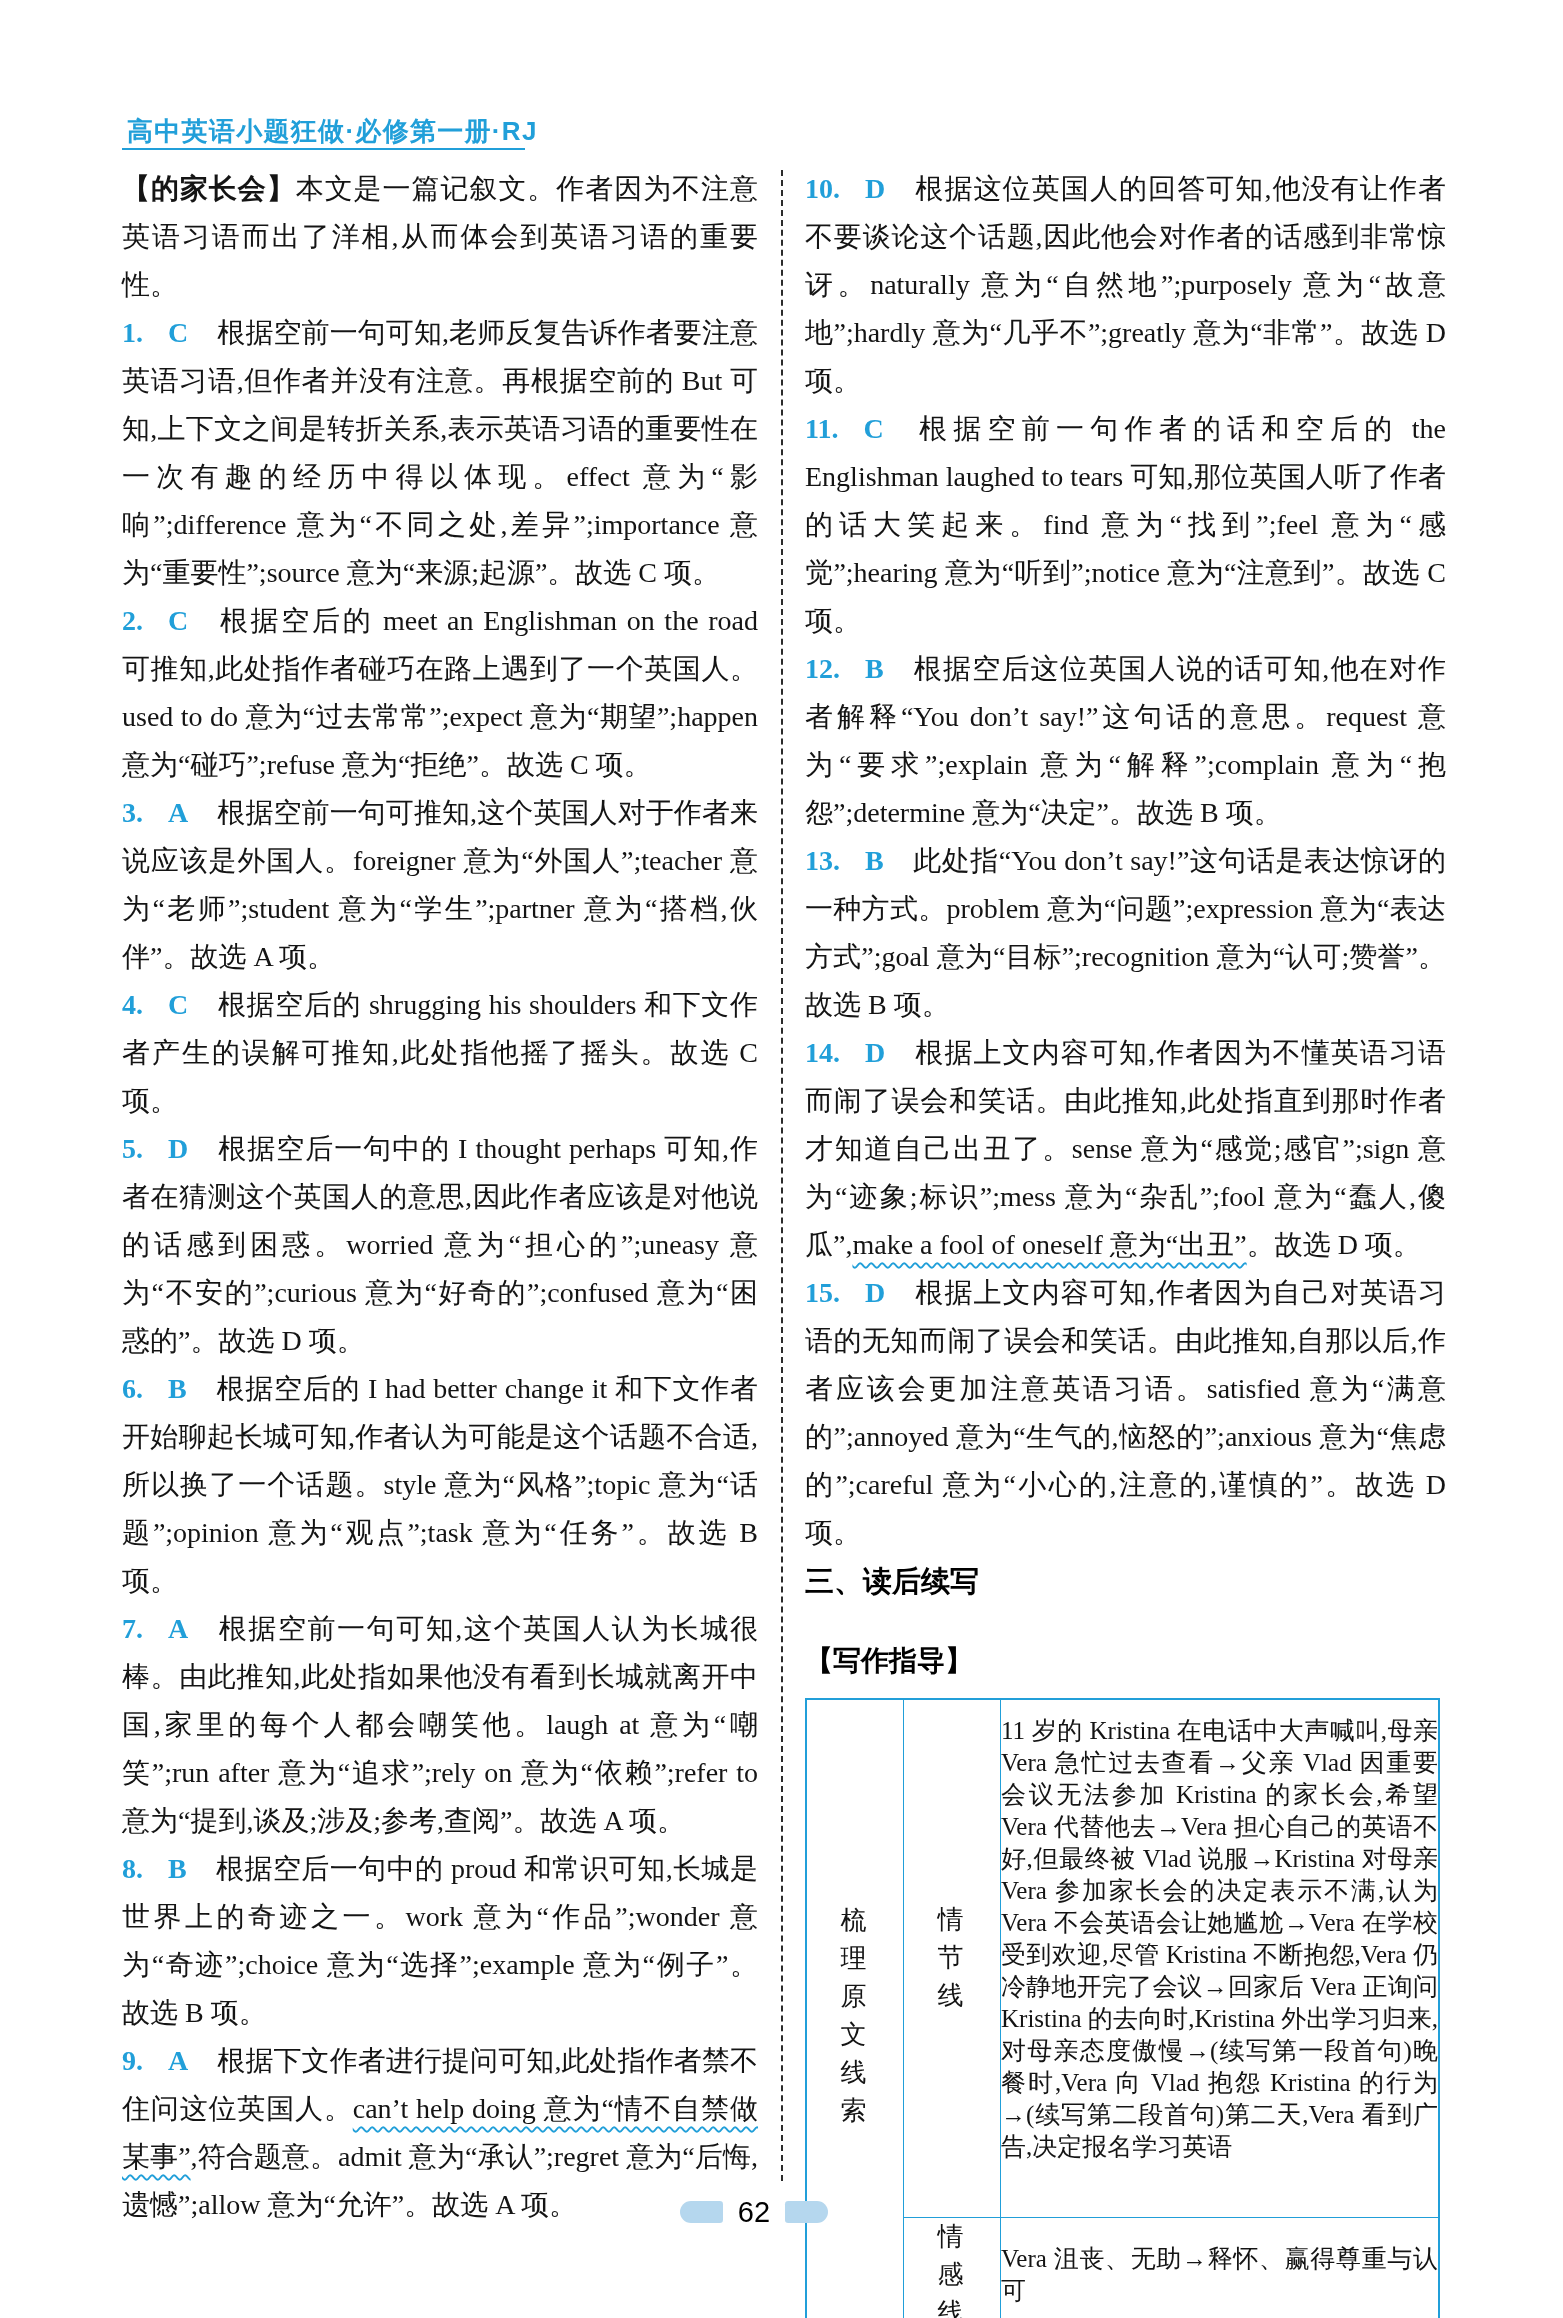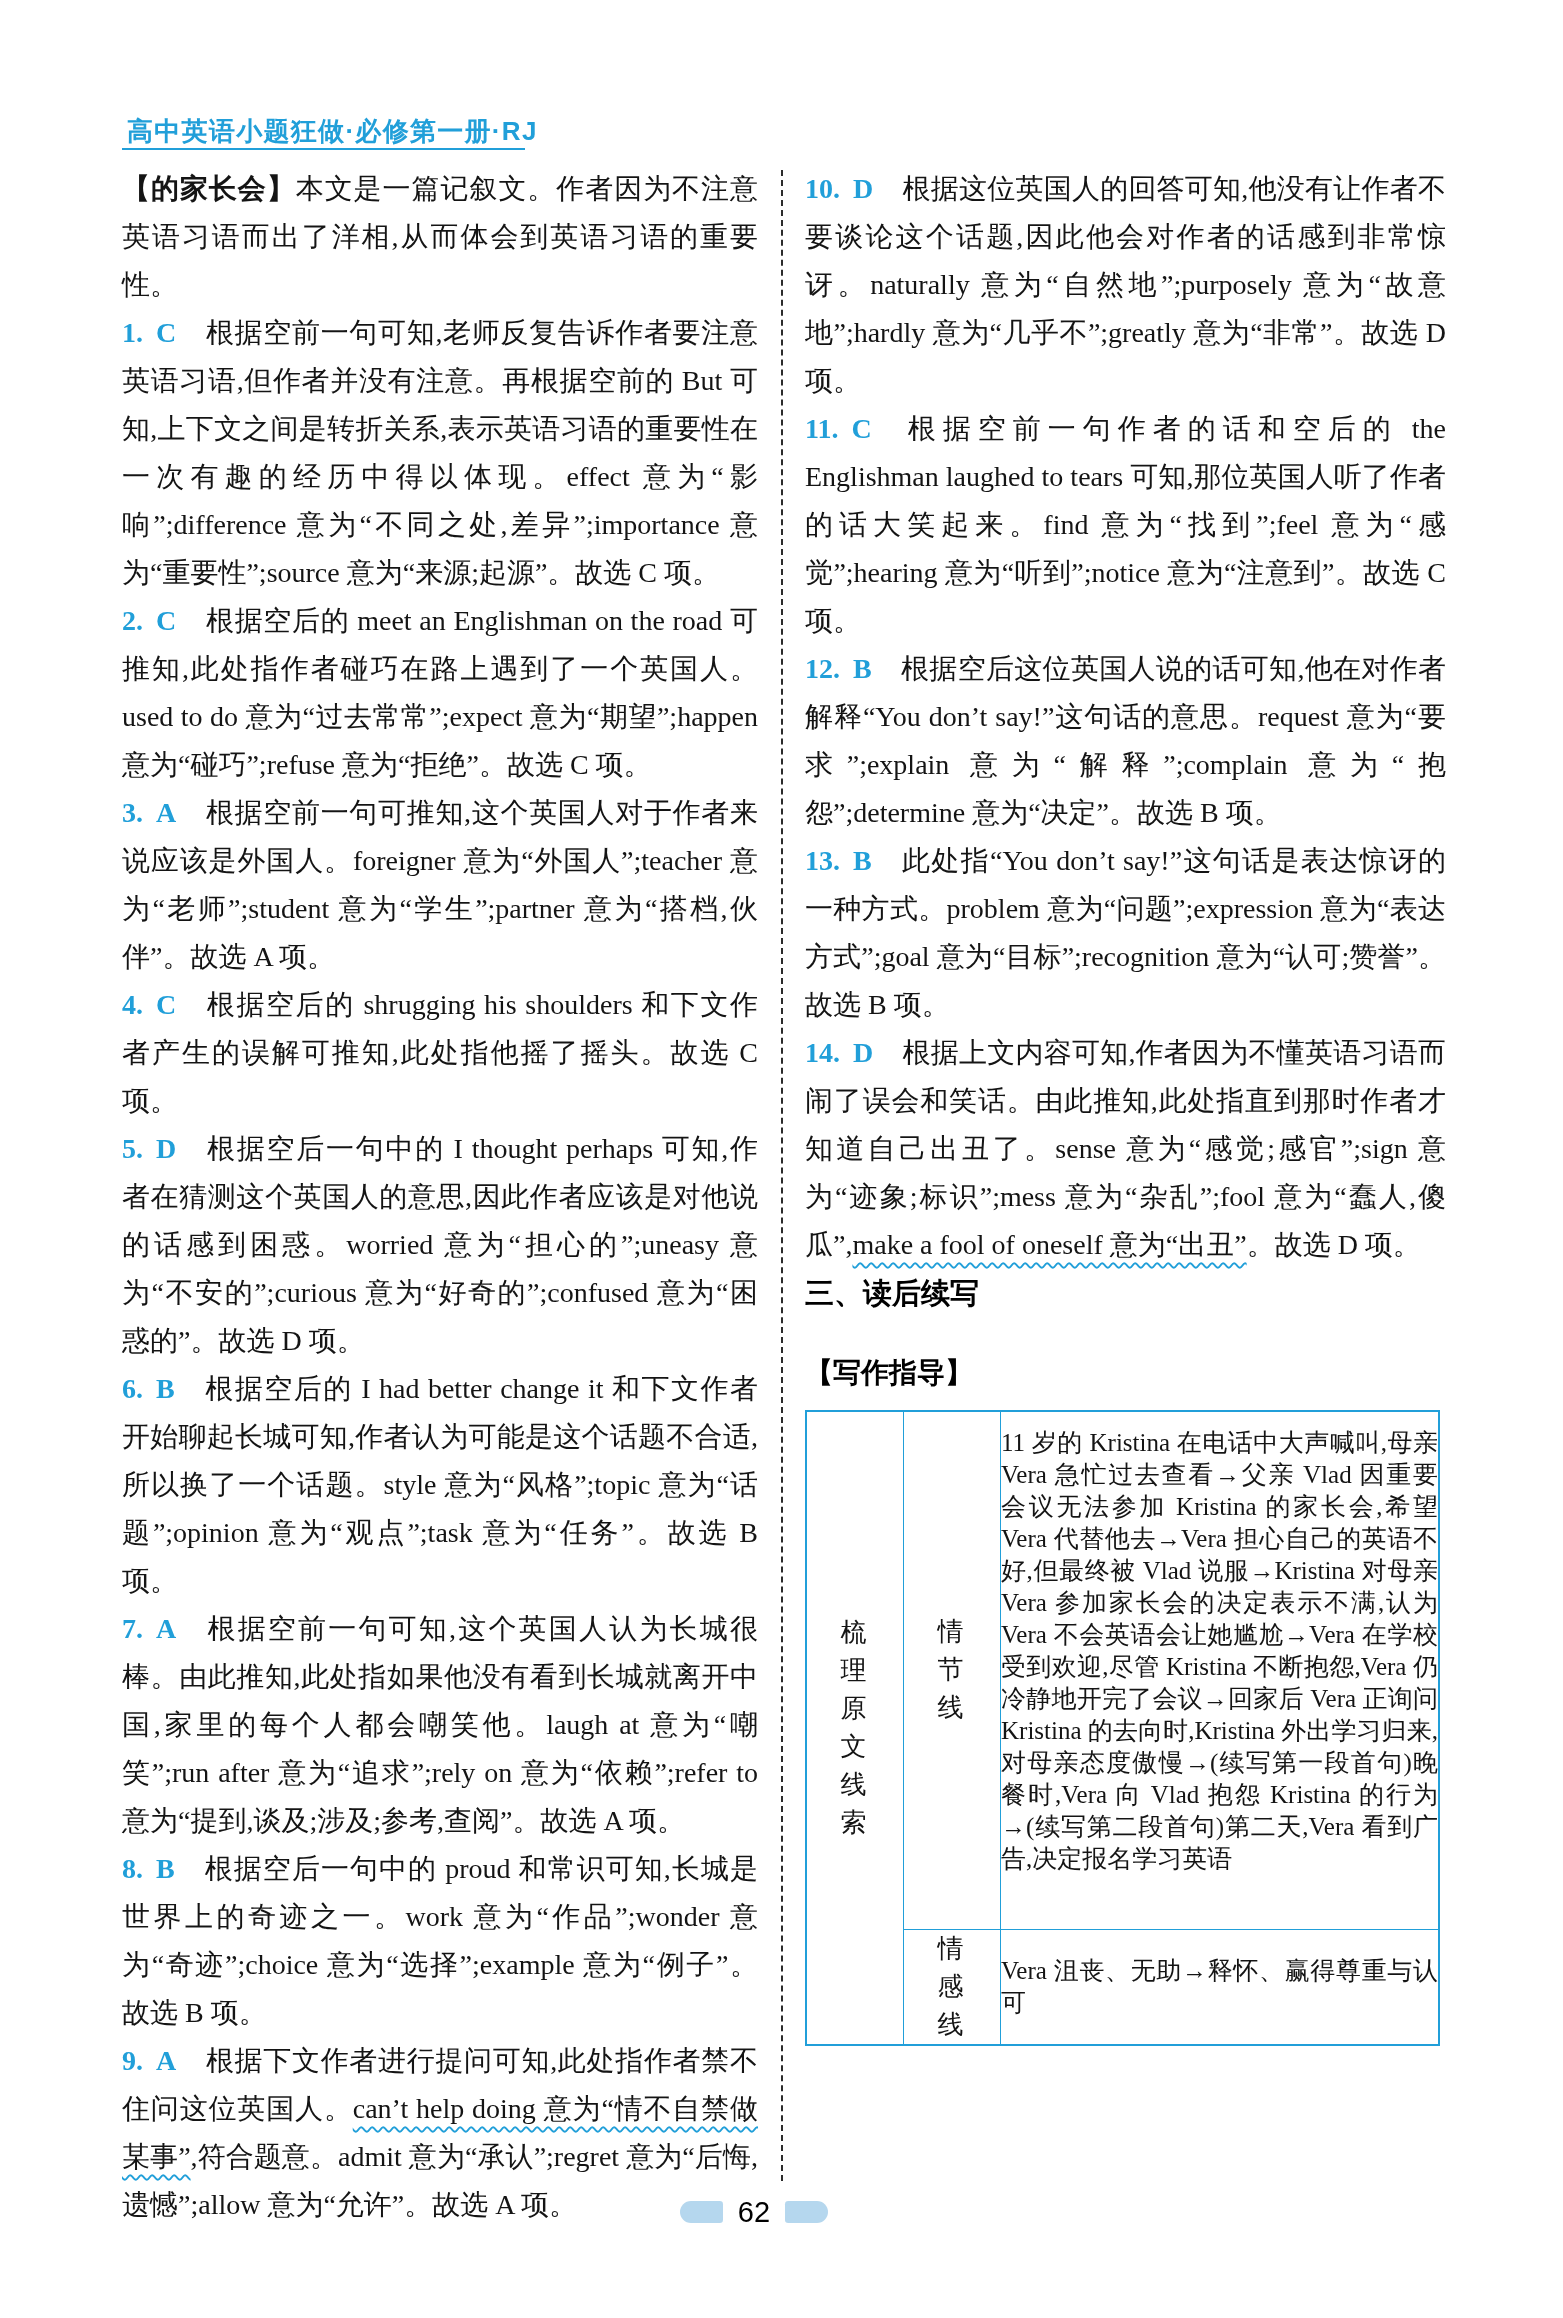--- a/index.html
+++ b/index.html
@@ -76,21 +76,21 @@
   }
   p.body-par{margin:0;}
   .intro-label{
     font-family:"Liberation Sans",sans-serif;
     font-weight:bold;
   }
   .qn,.qa{
     color:var(--accent);
     font-weight:bold;
   }
-  .qn{margin-right:13px;}
+  .qn{margin-right:25px;}
   .qa{margin-right:29px;}
   .wavy{
     text-decoration:underline;
     text-decoration-style:wavy;
     text-decoration-color:var(--accent);
     text-decoration-thickness:2px;
     text-underline-offset:8px;
     text-decoration-skip-ink:none;
   }
   
@@ -191,20 +191,21 @@
     <p class="body-par"><span class="qn">10.</span><span class="qa">D</span><span>根据这位英国人的回答可知,他没有让作者不要谈论这个话题,因此他会对作者的话感到非常惊讶。naturally 意为“自然地”;purposely 意为“故意地”;hardly 意为“几乎不”;greatly 意为“非常”。故选 D 项。</span><span class="wavy"></span><span></span></p>
 
     <p class="body-par"><span class="qn">11.</span><span class="qa">C</span><span>根据空前一句作者的话和空后的 the Englishman laughed to tears 可知,那位英国人听了作者的话大笑起来。find 意为“找到”;feel 意为“感觉”;hearing 意为“听到”;notice 意为“注意到”。故选 C 项。</span><span class="wavy"></span><span></span></p>
 
     <p class="body-par"><span class="qn">12.</span><span class="qa">B</span><span>根据空后这位英国人说的话可知,他在对作者解释“You don’t say!”这句话的意思。request 意为“要求”;explain 意为“解释”;complain 意为“抱怨”;determine 意为“决定”。故选 B 项。</span><span class="wavy"></span><span></span></p>
 
     <p class="body-par"><span class="qn">13.</span><span class="qa">B</span><span>此处指“You don’t say!”这句话是表达惊讶的一种方式。problem 意为“问题”;expression 意为“表达方式”;goal 意为“目标”;recognition 意为“认可;赞誉”。故选 B 项。</span><span class="wavy"></span><span></span></p>
 
     <p class="body-par"><span class="qn">14.</span><span class="qa">D</span><span>根据上文内容可知,作者因为不懂英语习语而闹了误会和笑话。由此推知,此处指直到那时作者才知道自己出丑了。sense 意为“感觉;感官”;sign 意为“迹象;标识”;mess 意为“杂乱”;fool 意为“蠢人,傻瓜”,</span><span class="wavy">make a fool of oneself 意为“出丑”</span><span>。故选 D 项。</span></p>
 
+    <p class="body-par"><span class="qn">15.</span><span class="qa">D</span><span>根据上文内容可知,作者因为自己对英语习语的无知而闹了误会和笑话。由此推知,自那以后,作者应该会更加注意英语习语。satisfied 意为“满意的”;annoyed 意为“生气的,恼怒的”;anxious 意为“焦虑的”;careful 意为“小心的,注意的,谨慎的”。故选 D 项。</span><span class="wavy"></span><span></span></p>
 
     <div class="sec-heading">三、读后续写</div>
     <div class="sub-heading">【写作指导】</div>
 
     <table class="guide-table">
       <tbody>
           <tr class="row-plot">
         <td class="cell-v" rowspan="2">
           <div class="v-text">梳理原文线索</div>
         </td>

